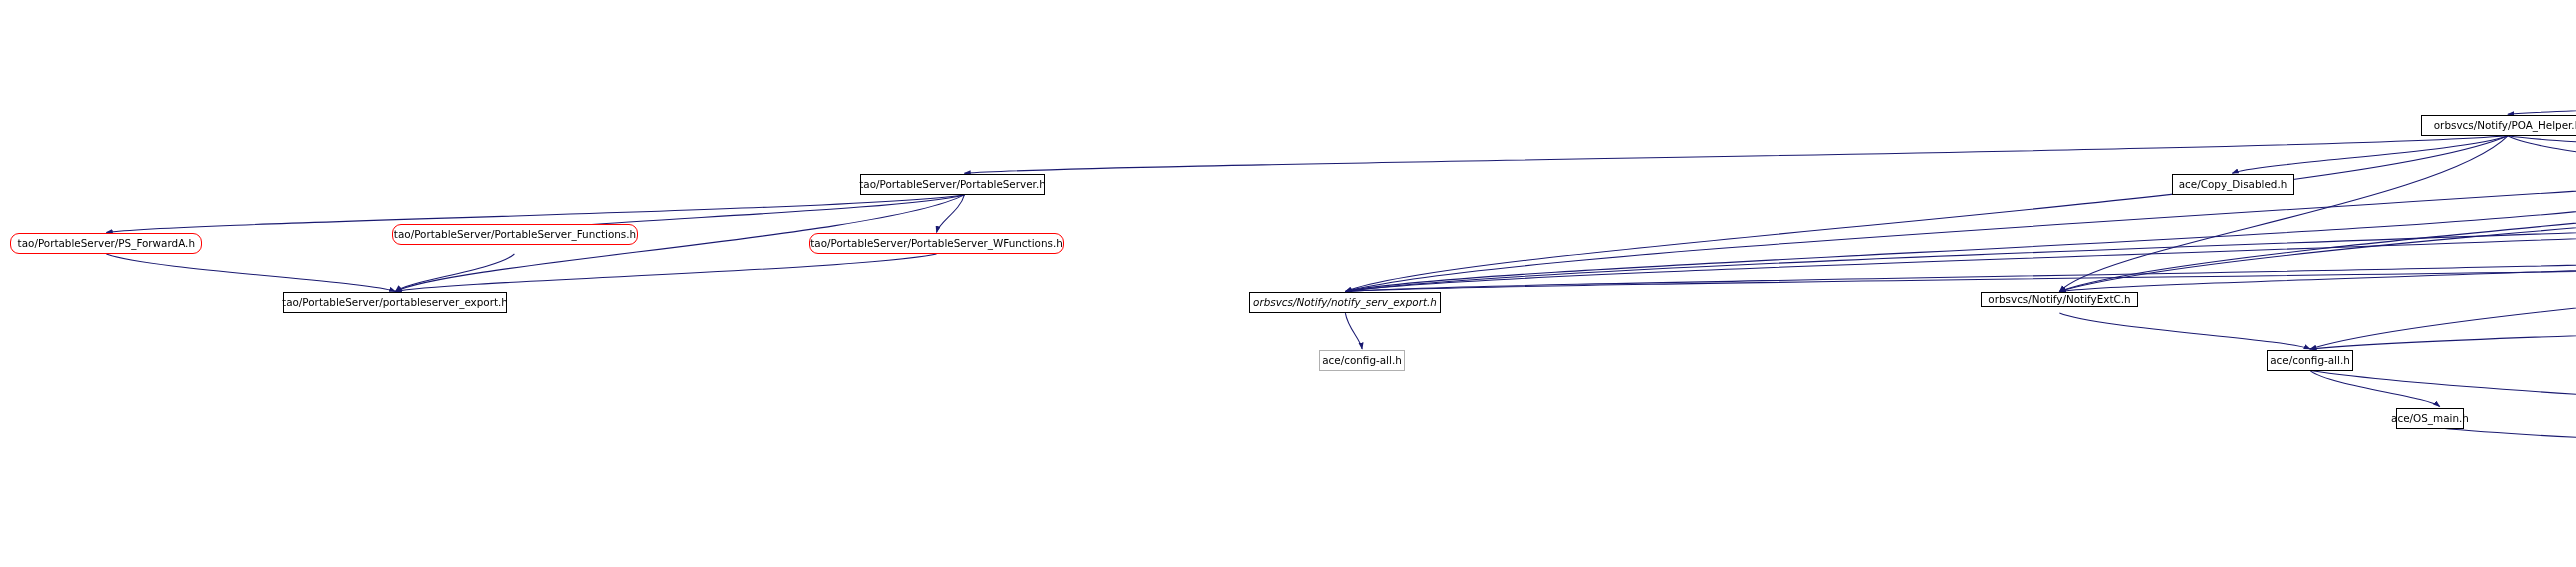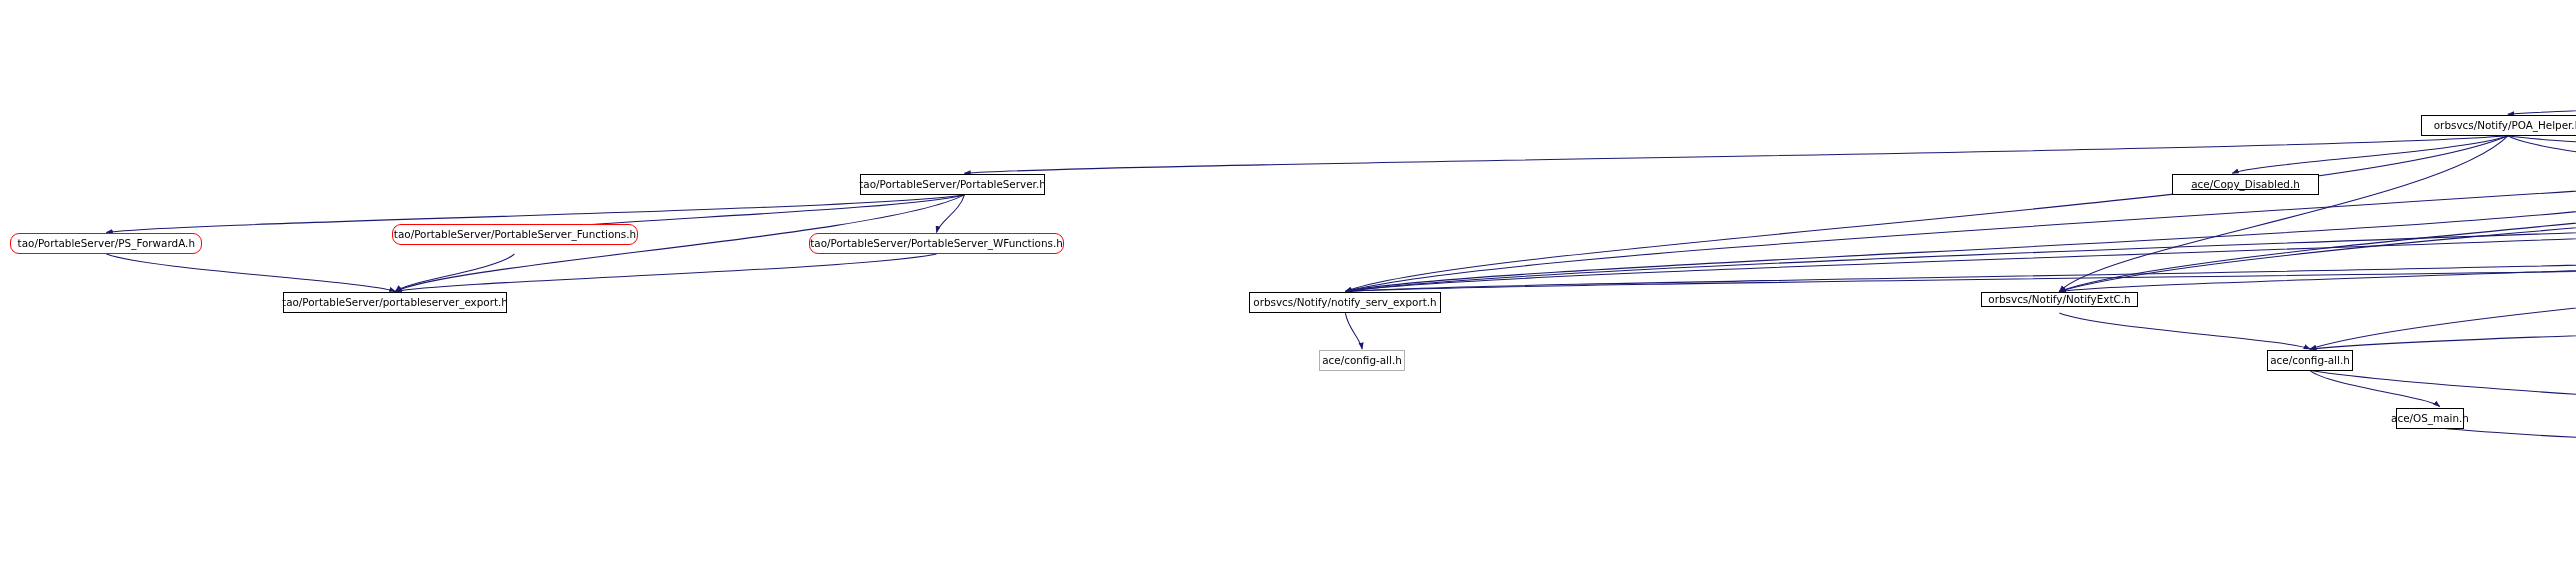--- a/index.html
+++ b/index.html
@@ -114,25 +114,25 @@
         <path d="M6620.4,609.2 C6705.4,628.5 7153.6,641.3 7212.8,654.1" fill="none" stroke="#191970" stroke-width="1.3" marker-end="url(#arrow)"></path>
         <path d="M6903.8,609.2 C6950.8,628.5 7181.9,641.3 7212.8,654.1" fill="none" stroke="#191970" stroke-width="1.3" marker-end="url(#arrow)"></path>
         <path d="M7203.7,609.2 C7205.1,628.5 7211.9,641.3 7212.8,654.1" fill="none" stroke="#191970" stroke-width="1.3" marker-end="url(#arrow)"></path>
         <path d="M7570.7,609.2 C7516.3,628.5 7248.6,641.3 7212.8,654.1" fill="none" stroke="#191970" stroke-width="1.3" marker-end="url(#arrow)"></path>
         <path d="M3048.7,535.3 C3562.4,585.6 6796.4,619.1 7212.8,654.1" fill="none" stroke="#191970" stroke-width="1.3" marker-end="url(#arrow)"></path>
       </g>
   </svg>
   <div id="nodes">
       <div class="node" style="left: 2421px; top: 115px; width: 173px; height: 21px; font-size: 10.4px;">orbsvcs/Notify/POA_Helper.h</div>
       <div class="node" style="left: 860px; top: 174px; width: 185px; height: 21px; font-size: 10.4px;">tao/PortableServer/PortableServer.h</div>
-      <div class="node" style="left: 2172px; top: 174px; width: 147px; height: 21px; font-size: 10.4px; text-decoration: underline;">ace/Copy_Disabled.h</div>
+      <div class="node" style="left: 2172px; top: 174px; width: 122px; height: 21px; font-size: 10.4px;">ace/Copy_Disabled.h</div>
       <div class="node red" style="left: 10.3px; top: 233px; width: 192px; height: 21px; font-size: 10.4px;">tao/PortableServer/PS_ForwardA.h</div>
       <div class="node red" style="left: 392px; top: 224px; width: 246px; height: 21px; font-size: 10.4px;">tao/PortableServer/PortableServer_Functions.h</div>
       <div class="node red" style="left: 809px; top: 233px; width: 255px; height: 21px; font-size: 10.4px; text-align: center;">tao/PortableServer/PortableServer_WFunctions.h</div>
       <div class="node" style="left: 283px; top: 292px; width: 224px; height: 21px; font-size: 10.4px;">tao/PortableServer/portableserver_export.h</div>
-      <div class="node" style="left: 1249px; top: 292px; width: 192px; height: 21px; font-size: 10.4px;">orbsvcs/Notify/notify_serv_export.h</div>
+      <div class="node" style="left: 1249px; top: 292px; width: 192px; height: 21px; font-size: 10.4px; font-style: italic;">orbsvcs/Notify/notify_serv_export.h</div>
       <div class="node" style="left: 1981px; top: 292px; width: 157px; height: 15px; font-size: 10.4px;">orbsvcs/Notify/NotifyExtC.h</div>
       <div class="node gray" style="left: 1319px; top: 350px; width: 86px; height: 21px; font-size: 10.4px;">ace/config-all.h</div>
       <div class="node" style="left: 2267px; top: 350px; width: 86px; height: 21px; font-size: 10.4px;">ace/config-all.h</div>
       <div class="node" style="left: 2396px; top: 408px; width: 68px; height: 21px; font-size: 10.4px;">ace/OS_main.h</div>
     </div>
 </div>
 
 
 </body></html>

